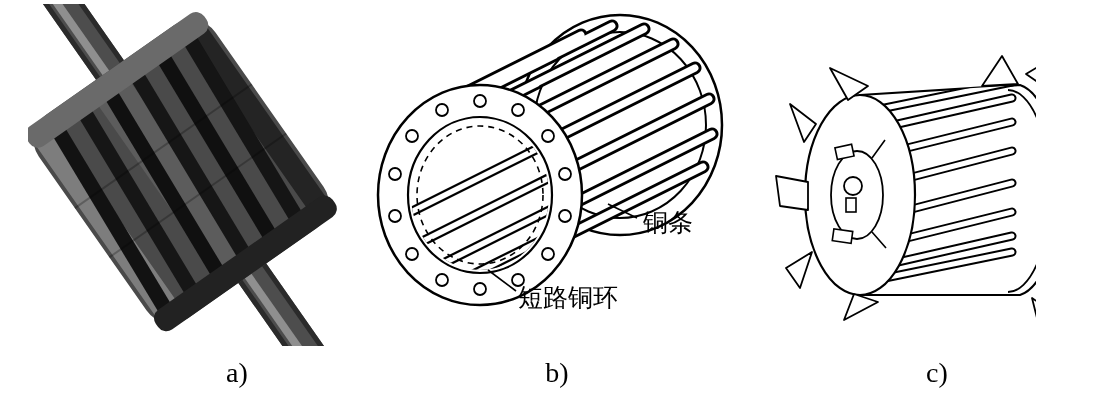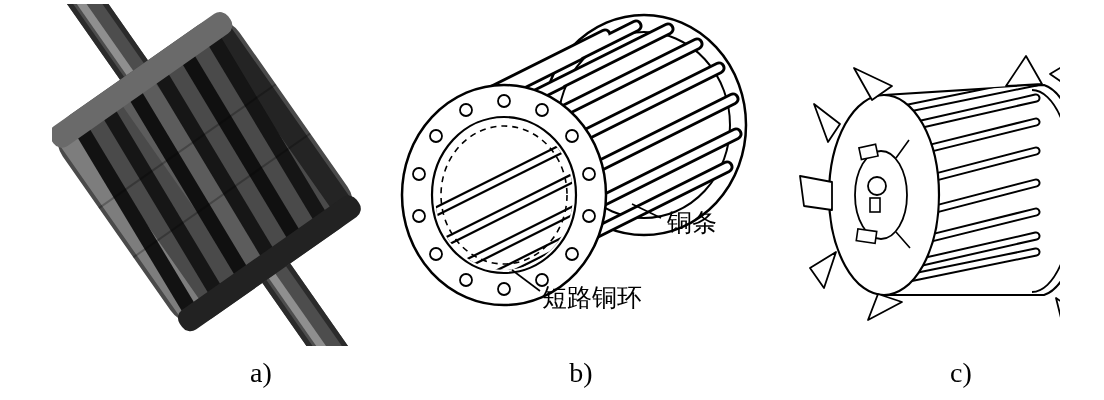--- a/index.html
+++ b/index.html
@@ -1,17 +1,17 @@
 <!DOCTYPE html>
 <html><head>
 <meta charset="utf-8">
 <style>
   html,body{margin:0;padding:0;background:#ffffff;}
   .page{position:relative;width:1036px;height:400px;background:#ffffff;overflow:hidden;
-        font-family:"Liberation Serif",serif;margin-left:24px;}
+        font-family:"Liberation Serif",serif;}
   svg{display:block;}
   .caption{font-family:"Liberation Serif",serif;font-size:28px;fill:#000;}
   .cnlabel{font-family:"DejaVu Sans",sans-serif;font-size:25px;fill:#000;}
   .ln{stroke:#000;fill:none;}
   .whitefill{fill:#fff;stroke:#000;}
   .barO{stroke:#000;stroke-width:13;stroke-linecap:round;fill:none;}
   .barI{stroke:#fff;stroke-width:7;stroke-linecap:round;fill:none;}
   .barOs{stroke:#000;stroke-width:10;stroke-linecap:round;fill:none;}
   .barIs{stroke:#fff;stroke-width:5.5;stroke-linecap:round;fill:none;}
   .barC{stroke:#000;stroke-width:9;stroke-linecap:round;fill:none;}

